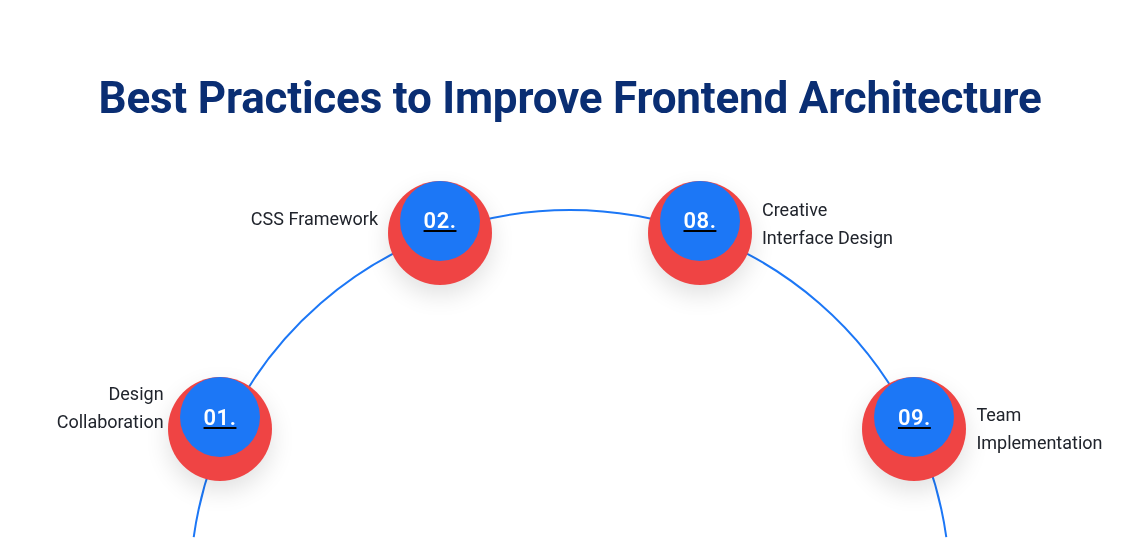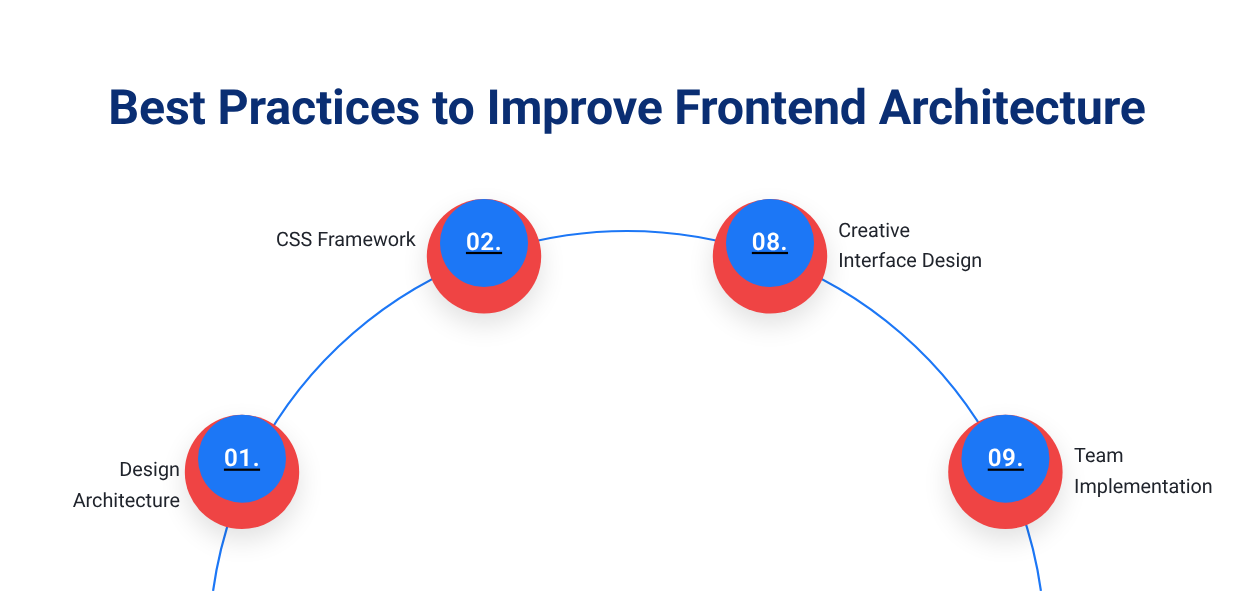--- a/index.html
+++ b/index.html
@@ -70,23 +70,23 @@
 
 <svg class="canvas" viewBox="0 0 1140 550">
   <path id="arc-path" fill="none" stroke="#1c77f6" stroke-width="2" d="M 193.6981338782033 537.1142216351751 A 380 380 0 0 1 946.3018661217967 537.114221635175"></path>
 </svg>
 
 <div class="node" id="node-0" style="left: 168px; top: 377.405px;">
   <div class="inner">
     <span class="num">01.</span>
   </div>
 </div>
-<div class="label left" id="label-0" style="left: 3.60304px; width: 160px; top: 414px;">
+<div class="label left" id="label-0" style="left: 3.60304px; width: 160px; top: 380px;">
   <span>Design</span><br>
-  <span>Architecture</span>
+  <span>Collaboration</span>
 </div>
 
 <div class="node" id="node-1" style="left: 388.032px; top: 180.917px;">
   <div class="inner">
     <span class="num">02.</span>
   </div>
 </div>
 <div class="label left" id="label-1" style="left: 218.032px; width: 160px; top: 204.917px;">
   <span>CSS Framework</span><br>
 </div>

